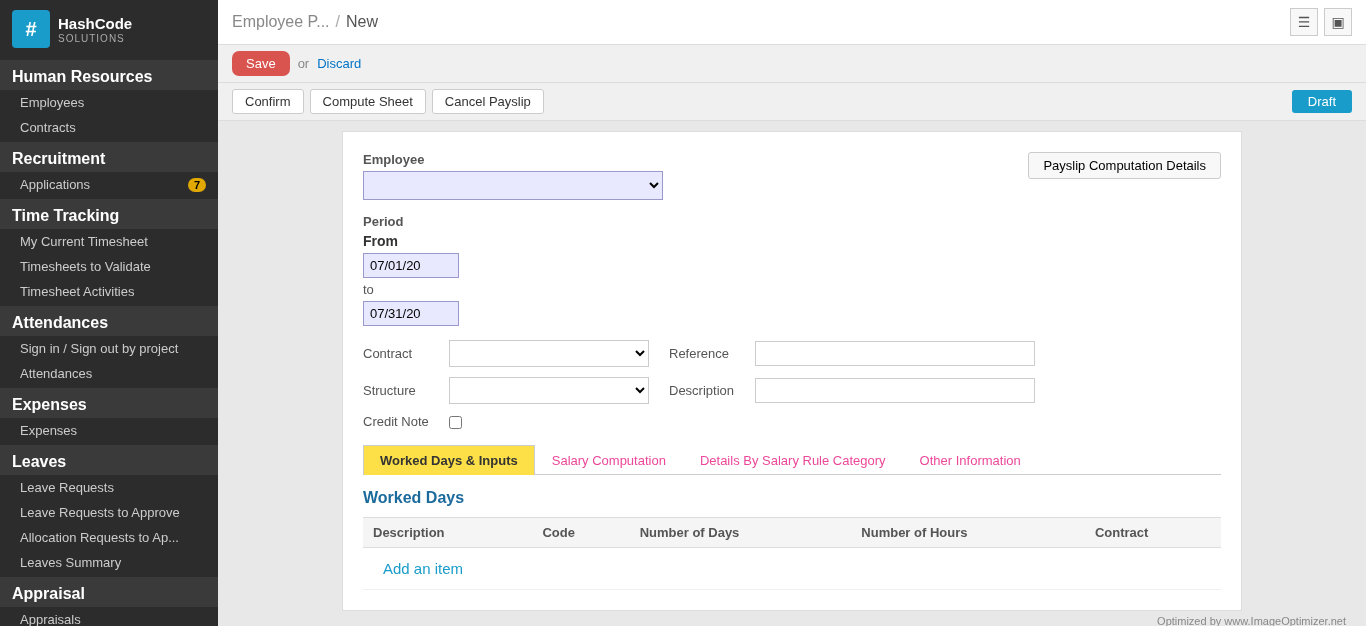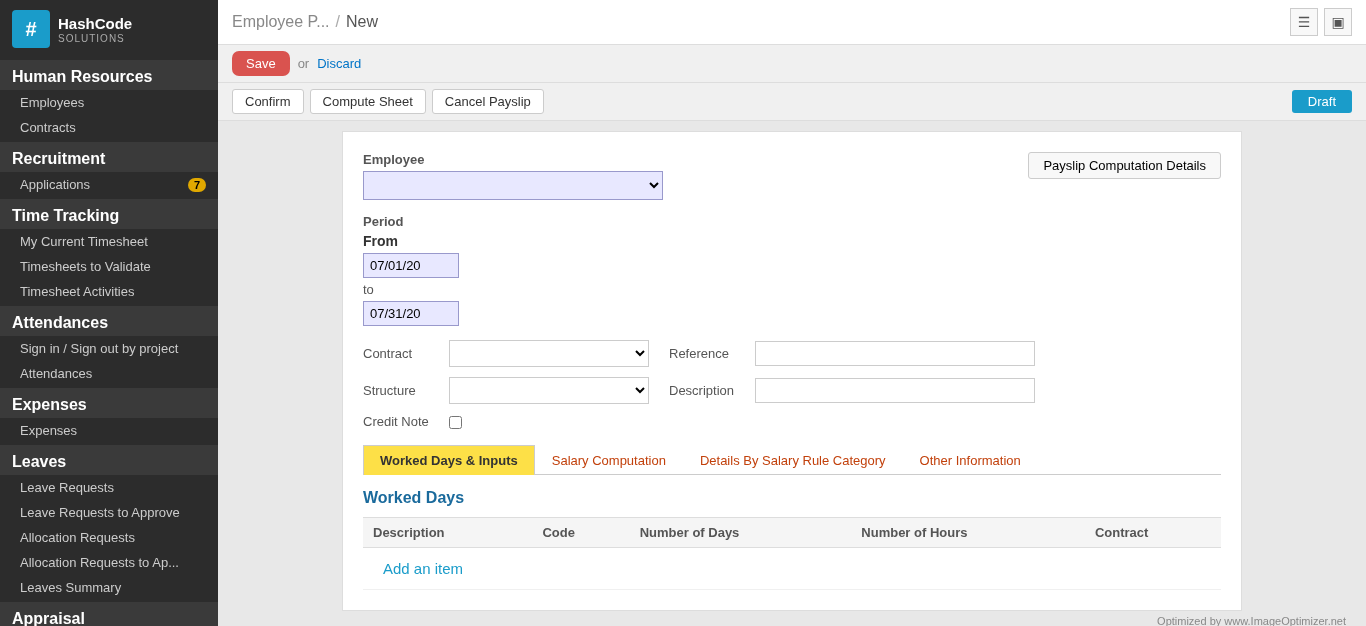--- a/index.html
+++ b/index.html
@@ -214,21 +214,21 @@
     .tabs-bar {
       display: flex;
       border-bottom: 1px solid #ccc;
       margin-bottom: 14px;
       margin-top: 16px;
     }
     .tab-item {
       padding: 7px 16px;
       font-size: 13px;
       cursor: pointer;
-      color: #c2410c;
+      color: #ec4899;
       border: 1px solid transparent;
       border-bottom: none;
       margin-bottom: -1px;
     }
     .tab-item.active {
       background: #fde047;
       border-color: #ccc;
       color: #333;
       font-weight: bold;
     }
@@ -311,23 +311,20 @@
   <div class="sidebar-item">
     <span>Expenses</span>
   </div>
 
   <div class="sidebar-section-header">Leaves</div>
   <div class="sidebar-item">
     <span>Leave Requests</span>
   </div>
   <div class="sidebar-item">
     <span>Leave Requests to Approve</span>
-  </div>
-  <div class="sidebar-item">
-    <span>Allocation Requests</span>
   </div>
   <div class="sidebar-item">
     <span>Allocation Requests to Ap...</span>
   </div>
   <div class="sidebar-item">
     <span>Leaves Summary</span>
   </div>
 
   <div class="sidebar-section-header">Appraisal</div>
   <div class="sidebar-item">

